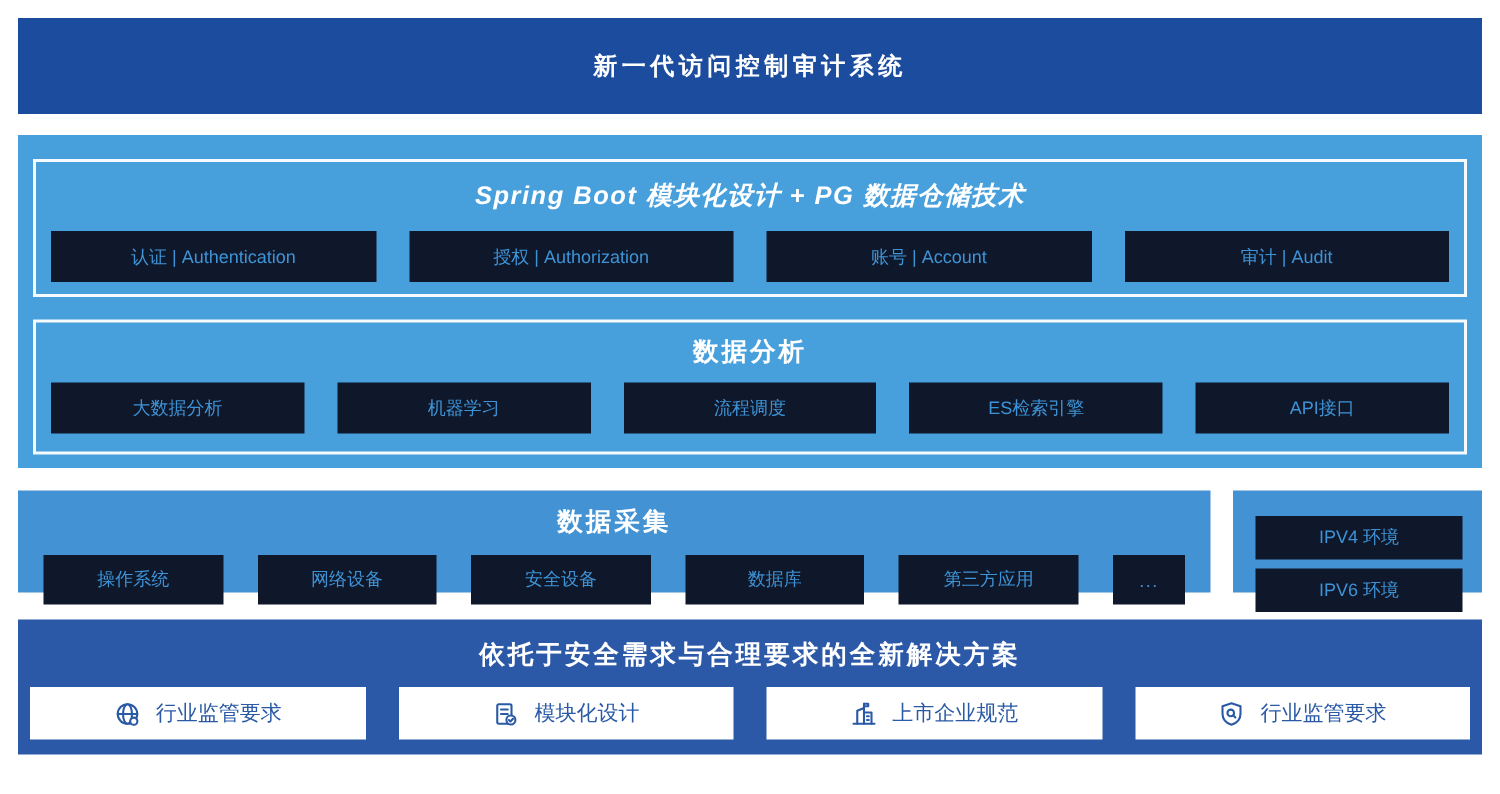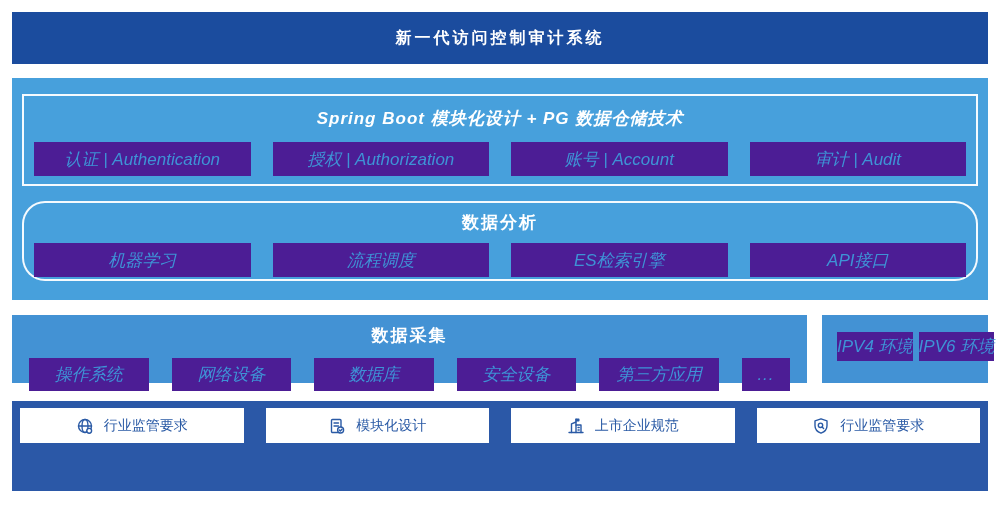--- a/index.html
+++ b/index.html
@@ -11,59 +11,59 @@
     --solution-text:#2A5AA5;
   }
   *{box-sizing:border-box;}
   html,body{margin:0;padding:0;}
   body{
     width:1000px;height:529px;background:#ffffff;
     font-family:"Liberation Sans",sans-serif;
     padding:12px;overflow:hidden;
   }
   .banner{
-    height:52px;background:var(--dark-blue);color:#fff;
+    height:64px;background:var(--dark-blue);color:#fff;
     display:flex;align-items:center;justify-content:center;
     font-size:16px;font-weight:bold;letter-spacing:3px;
     margin-bottom:14px;
   }
   .platform{
     height:222px;background:var(--light-blue);
     padding:16px 10px;margin-bottom:15px;
   }
   .subsection{
     border:2px solid rgba(255,255,255,.95);
     padding:0 10px;background:var(--light-blue);
   }
   .subsection.arch{height:92px;margin-bottom:15px;}
-  .subsection.analysis{height:80px;border-radius:23px;}
+  .subsection.analysis{height:90px;}
   .sec-title{
     color:#fff;text-align:center;font-size:17px;font-weight:bold;
     letter-spacing:2px;
   }
   .arch .sec-title{padding:11px 0 12px;font-style:italic;letter-spacing:1px;}
   .analysis .sec-title{padding:8px 0 9px;}
   .box-row{display:flex;gap:22px;}
   .wbox{
-    background:#4c1d95;flex:1;height:34px;
+    background:#0f172a;flex:1;height:34px;
     display:flex;align-items:center;justify-content:center;
-    font-size:17px;color:var(--box-text);white-space:nowrap;font-style:italic;
+    font-size:12px;color:var(--box-text);white-space:nowrap;
   }
   .middle{display:flex;gap:15px;margin-bottom:18px;height:68px;}
   .collection{
     flex:1;background:var(--mid-blue);padding:9px 17px 0 17px;
   }
   .collection .sec-title{padding:0 0 11px;}
   .collection .box-row{gap:23px;}
   .collection .wbox{height:33px;}
   .collection .wbox.dots{flex:0 0 48px;letter-spacing:1px;}
   .env{
     width:166px;background:var(--mid-blue);
     padding:17px 13px 0 15px;
-    display:flex;flex-direction:row;gap:6px;
+    display:flex;flex-direction:column;gap:6px;
   }
   .env .wbox{flex:none;height:29px;}
   .solution{
     height:90px;background:var(--bottom-blue);padding:7px 8px 0 8px;
   }
   .solution .sec-title{padding:5px 0 10px;font-size:17px;}
   .solution .box-row{gap:22px;}
   .sol-box{
     flex:1;height:35px;background:#fff;
     display:flex;align-items:center;justify-content:center;gap:10px;
@@ -85,47 +85,49 @@
     <div class="box-row">
       <div class="wbox">认证 | Authentication</div>
       <div class="wbox">授权 | Authorization</div>
       <div class="wbox">账号 | Account</div>
       <div class="wbox">审计 | Audit</div>
     </div>
   </div>
   <div class="subsection analysis">
     <div class="sec-title">数据分析</div>
     <div class="box-row">
+      <div class="wbox">大数据分析</div>
       <div class="wbox">机器学习</div>
       <div class="wbox">流程调度</div>
       <div class="wbox">ES检索引擎</div>
       <div class="wbox">API接口</div>
     </div>
   </div>
 </div>
 
 <div class="middle">
   <div class="collection">
     <div class="sec-title">数据采集</div>
     <div class="box-row">
       <div class="wbox">操作系统</div>
       <div class="wbox">网络设备</div>
+      <div class="wbox">安全设备</div>
       <div class="wbox">数据库</div>
-      <div class="wbox">安全设备</div>
       <div class="wbox">第三方应用</div>
       <div class="wbox dots">...</div>
     </div>
   </div>
   <div class="env">
     <div class="wbox">IPV4 环境</div>
     <div class="wbox">IPV6 环境</div>
   </div>
 </div>
 
 <div class="solution">
+  <div class="sec-title">依托于安全需求与合理要求的全新解决方案</div>
   <div class="box-row">
     <div class="sol-box">
       <span class="sol-icon">
         <svg viewBox="0 0 18 18">
           <circle cx="9" cy="9" r="6.5"></circle>
           <ellipse cx="9" cy="9" rx="3" ry="6.5"></ellipse>
           <line x1="2.5" y1="9" x2="15.5" y2="9"></line>
           <circle cx="13.2" cy="13.8" r="2.4" fill="#ffffff"></circle>
         </svg>
       </span>

